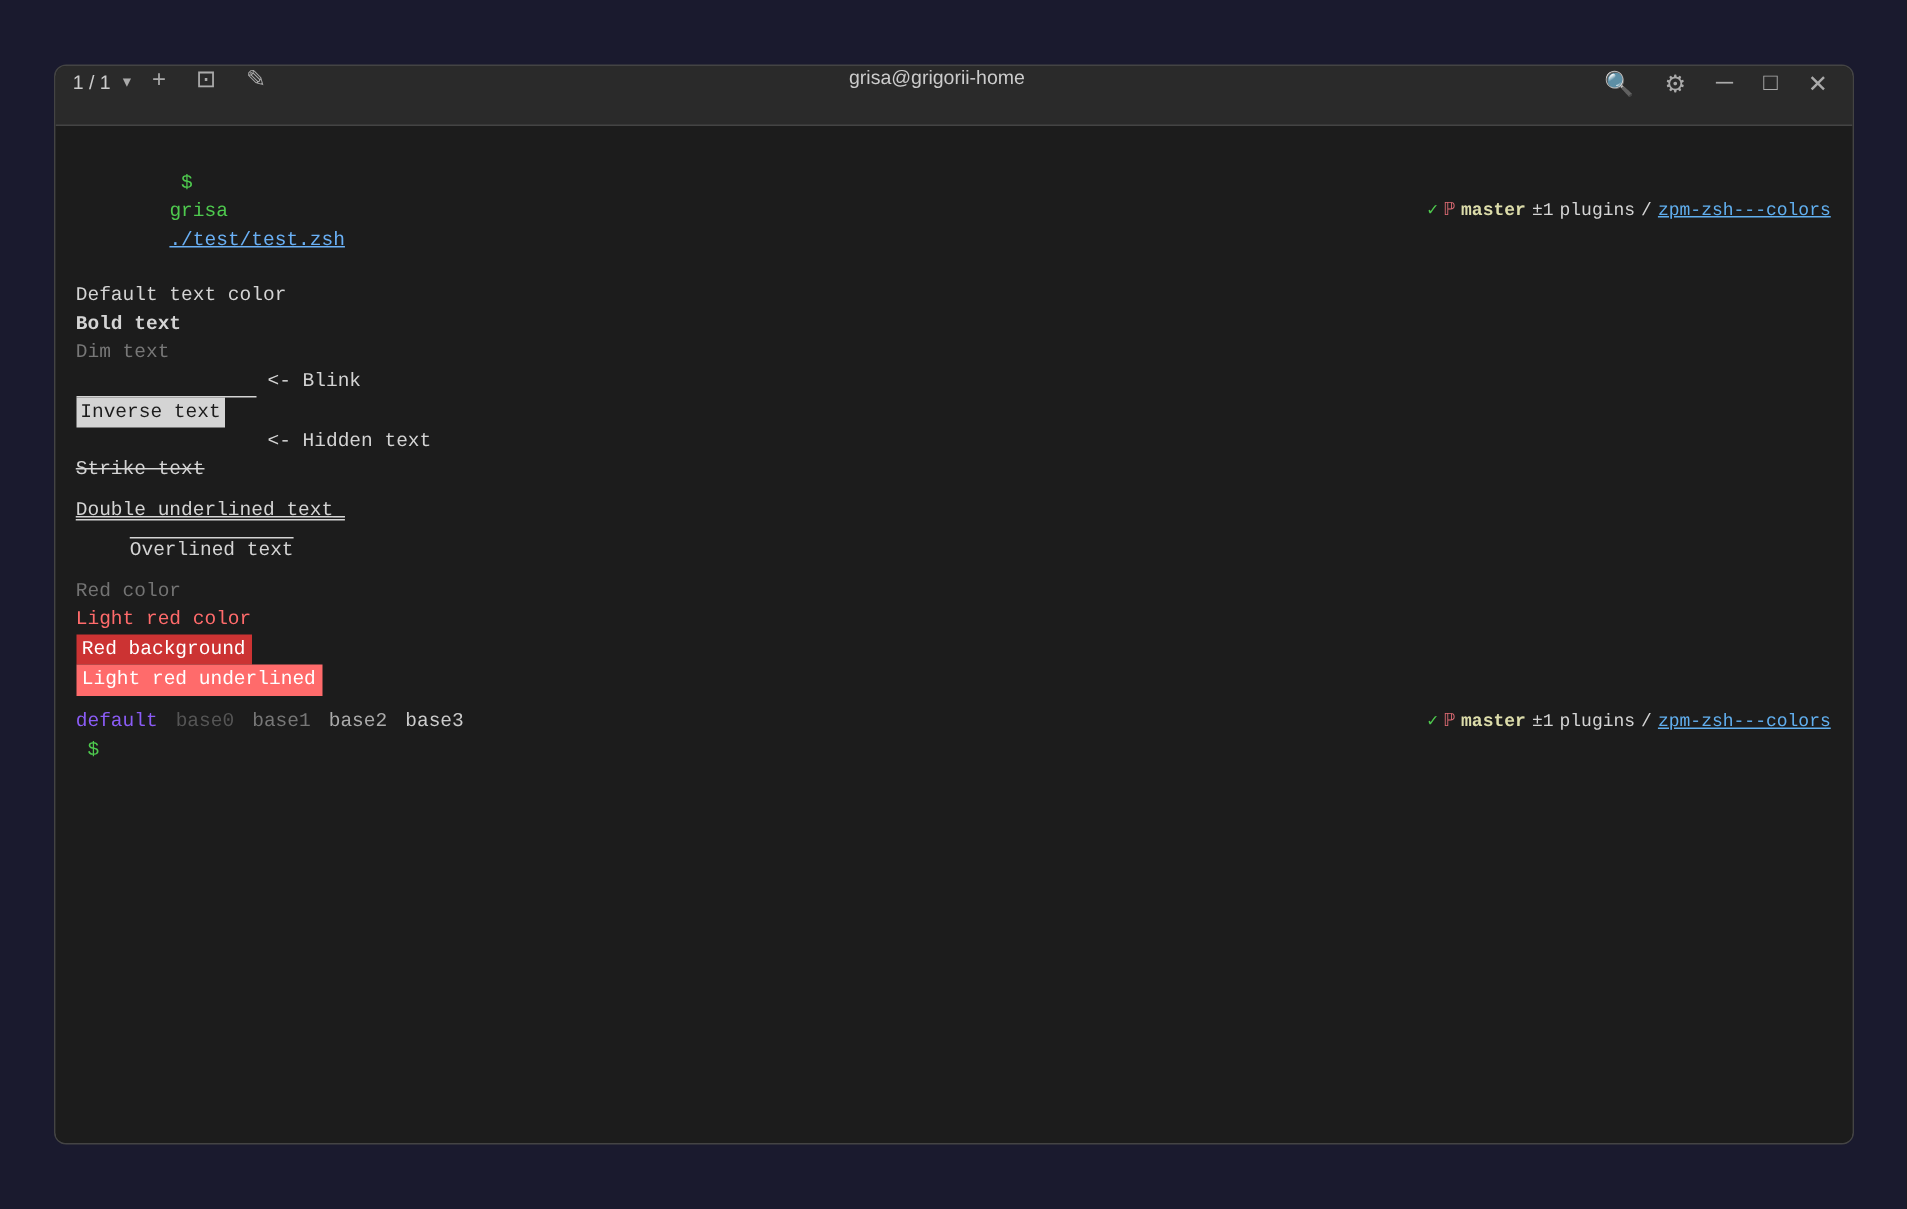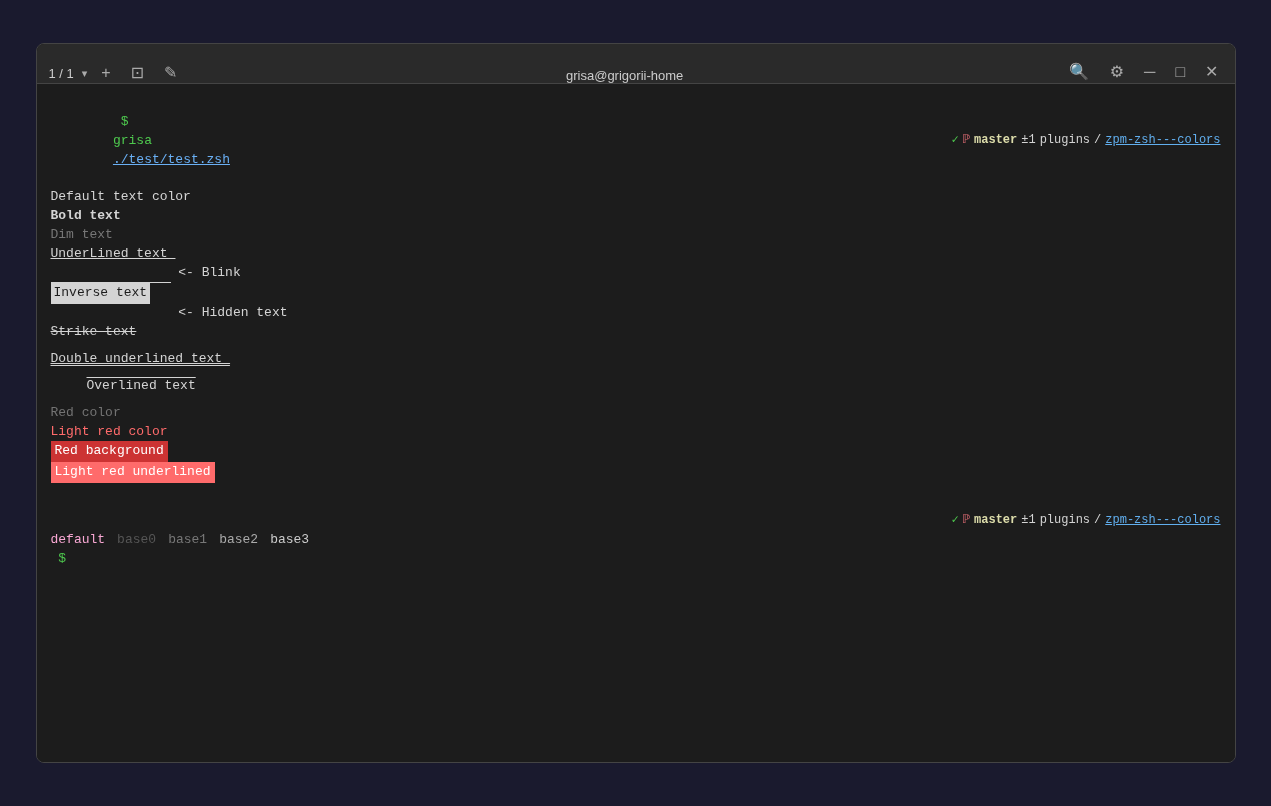--- a/index.html
+++ b/index.html
@@ -19,21 +19,21 @@
       border-radius: 8px;
       border: 1px solid #444;
       display: flex;
       flex-direction: column;
       overflow: hidden;
     }
     .titlebar {
       background: #2a2a2a;
       height: 40px;
       display: flex;
-      align-items: flex-end;
+      align-items: flex-start;
       padding: 0 12px;
       border-bottom: 1px solid #444;
       flex-shrink: 0;
       gap: 27px;
     }
     .tab-area {
       display: flex;
       align-items: center;
       gap: 8px;
     }
@@ -139,21 +139,21 @@
     .status-line {
       display: flex;
       justify-content: space-between;
       align-items: center;
     }
     .colors-line {
       display: flex;
       gap: 12px;
       align-items: baseline;
     }
-    .c-default { color: #f9a8d4; margin-top: 40px; }
+    .c-default { color: #8b5cf6; }
     .c-base0 { color: #555; }
     .c-base1 { color: #777; }
     .c-base2 { color: #aaa; }
     .c-base3 { color: #ccc; }
     .spacer { height: 8px; }
   </style>
 </head>
 <body>
 
 <div class="window">
@@ -201,23 +201,20 @@
 
     <div class="line">
       <span class="text-bold">Bold text</span>
     </div>
 
     <div class="line">
       <span class="text-dim">Dim text</span>
     </div>
 
 
-    <div class="line">
-      <span class="text-underline">UnderLined text_</span>
-    </div>
 
     <div class="line">
       <span style="display:inline-block; width: 120px; border-bottom: 1px solid #d4d4d4;">&nbsp;</span>
       <span class="text-blink-arrow"> &lt;- Blink</span>
     </div>
 
     <div class="line">
       <span class="text-inverse">Inverse text</span>
     </div>
 

